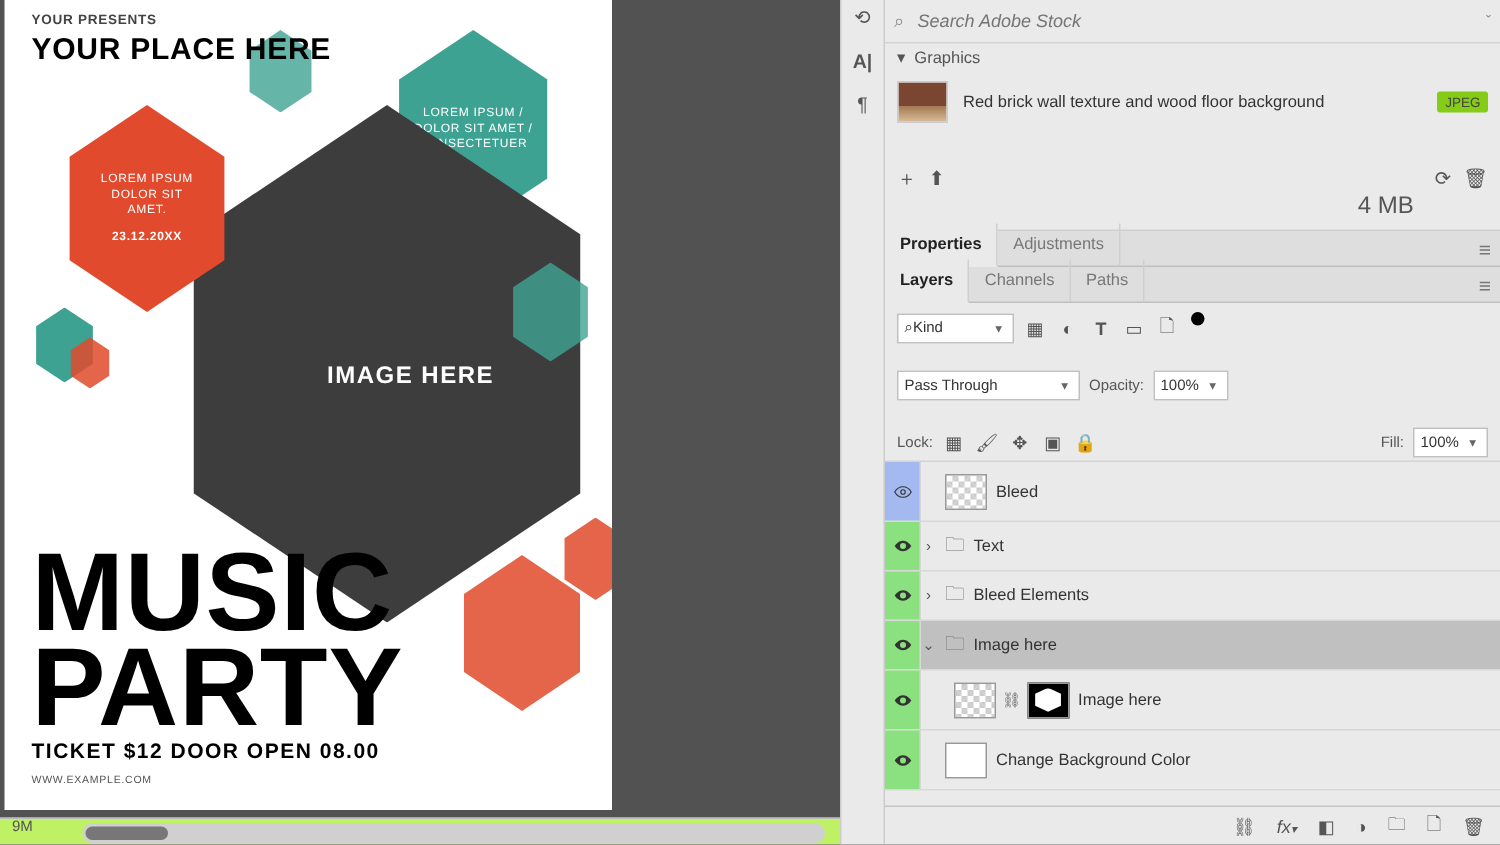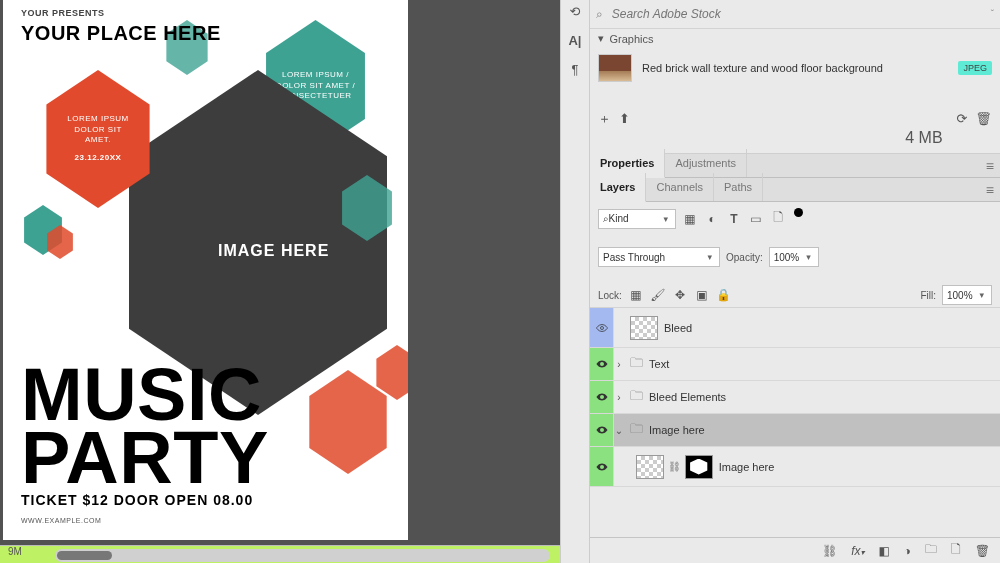--- a/index.html
+++ b/index.html
@@ -21,21 +21,21 @@
   .panels { flex:1; height:100%; background:#eaeaea; display:flex; flex-direction:column; }
 
   .search-row { display:flex; align-items:center; padding:4px 6px; gap:6px; }
   .search-row input { flex:1; border:none; background:#eaeaea; font-style:italic; color:#a0a0a0; padding:3px; outline:none; font-size:12px;}
   .search-row .chev { color:#888; font-size:10px; }
 
   .section-hdr { display:flex; align-items:center; padding:3px 8px; gap:6px; color:#555; font-size:11px; border-top:1px solid #d3d3d3;}
   .graphics-body { padding:6px 8px 4px 8px; display:flex; align-items:center; gap:10px; }
   .graphics-body .thumb { width:34px; height:28px; background:linear-gradient(#7a4632 0%,#7a4632 60%,#a27953 60%,#d8bb95 100%); border:1px solid #ccc; }
   .graphics-body .title { flex:1; font-size:11px; color:#333; }
-  .graphics-body .tag { background:#5eead4; padding:2px 5px; border-radius:2px; font-size:9px; color:#444; }
+  .graphics-body .tag { background:#84cc16; padding:2px 5px; border-radius:2px; font-size:9px; color:#444; }
 
   .icon-row { display:flex; align-items:center; padding:4px 8px 6px 8px; gap:8px; border-bottom:1px solid #cfcfcf;}
   .icon-row .grow { flex:1; }
   .icon-row .small-ic { font-size:13px; color:#555; cursor:pointer; }
   .icon-row .fsize { font-size:16px; color:#555; margin-right:6px;margin-top:39px; }
 
   .tab-bar { display:flex; background:#dedede; border-bottom:1px solid #bfbfbf; height:24px; align-items:flex-end;}
   .tab-bar .tab { padding:14px 10px; font-size:11px; color:#777; border-right:1px solid #cfcfcf; cursor:pointer; height:100%; display:flex; align-items:center;}
   .tab-bar .tab.active { color:#222; font-weight:600; background:#eaeaea; border-bottom:1px solid #eaeaea; margin-bottom:-1px; }
   .tab-bar .flex { flex:1; }
@@ -290,20 +290,32 @@
           </svg>
       </div>
       <div class="content" style="padding-left:22px;">
         <div class="swatch checker"></div>
         <span class="link-ic">⛓</span>
         <div class="swatch mask"></div>
         <span class="name">Image here</span>
       </div>
     </div>
 
+    <div class="layer-row tall">
+      <div class="vis green">
+        <svg class="eye filled" viewBox="0 0 24 24">
+            <path d="M12 5c-7 0-11 7-11 7s4 7 11 7 11-7 11-7-4-7-11-7zm0 11a4 4 0 110-8 4 4 0 010 8z"></path>
+          </svg>
+      </div>
+      <div class="content">
+        <span class="tw"></span>
+        <div class="swatch solidwhite"></div>
+        <span class="name">Change Background Color</span>
+      </div>
+    </div>
 
   </div>
 
   <div class="bottom-bar">
     <span class="bic">⛓</span>
     <span class="bic italic">fx<span style="font-size:8px">▾</span></span>
     <span class="bic">◧</span>
     <span class="bic">◑</span>
     <span class="bic">🗀</span>
     <span class="bic">🗋</span>

